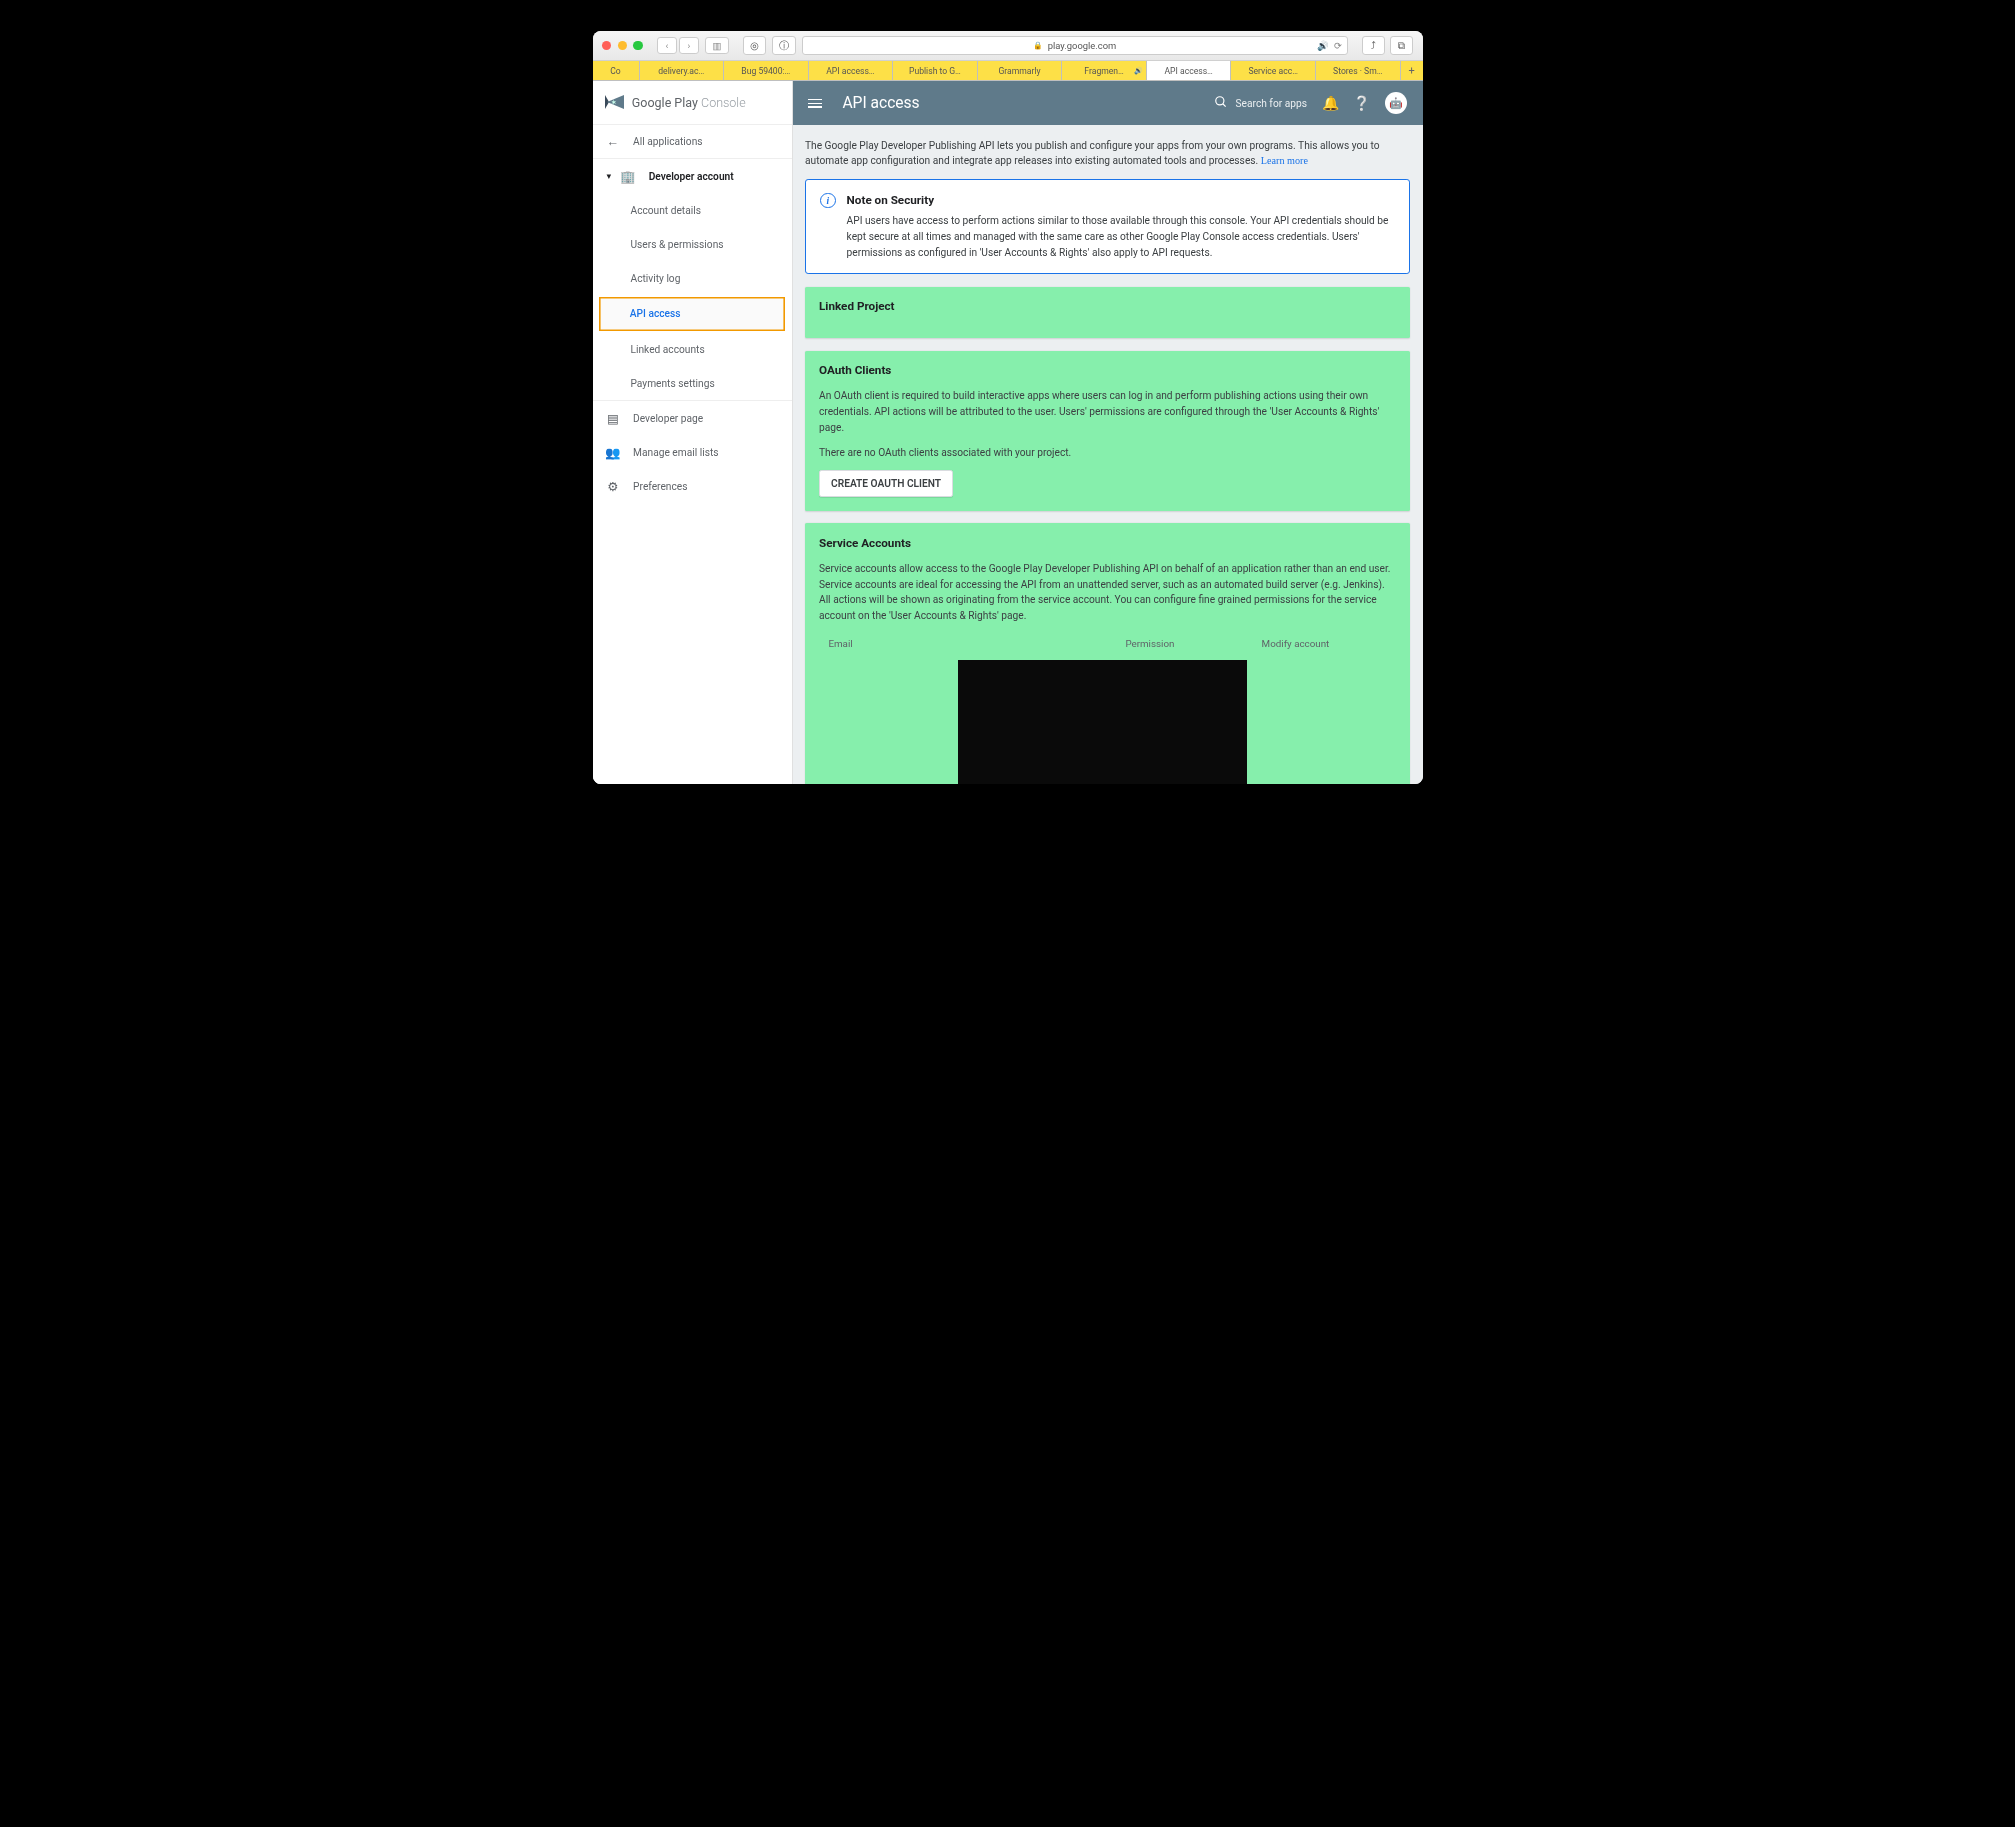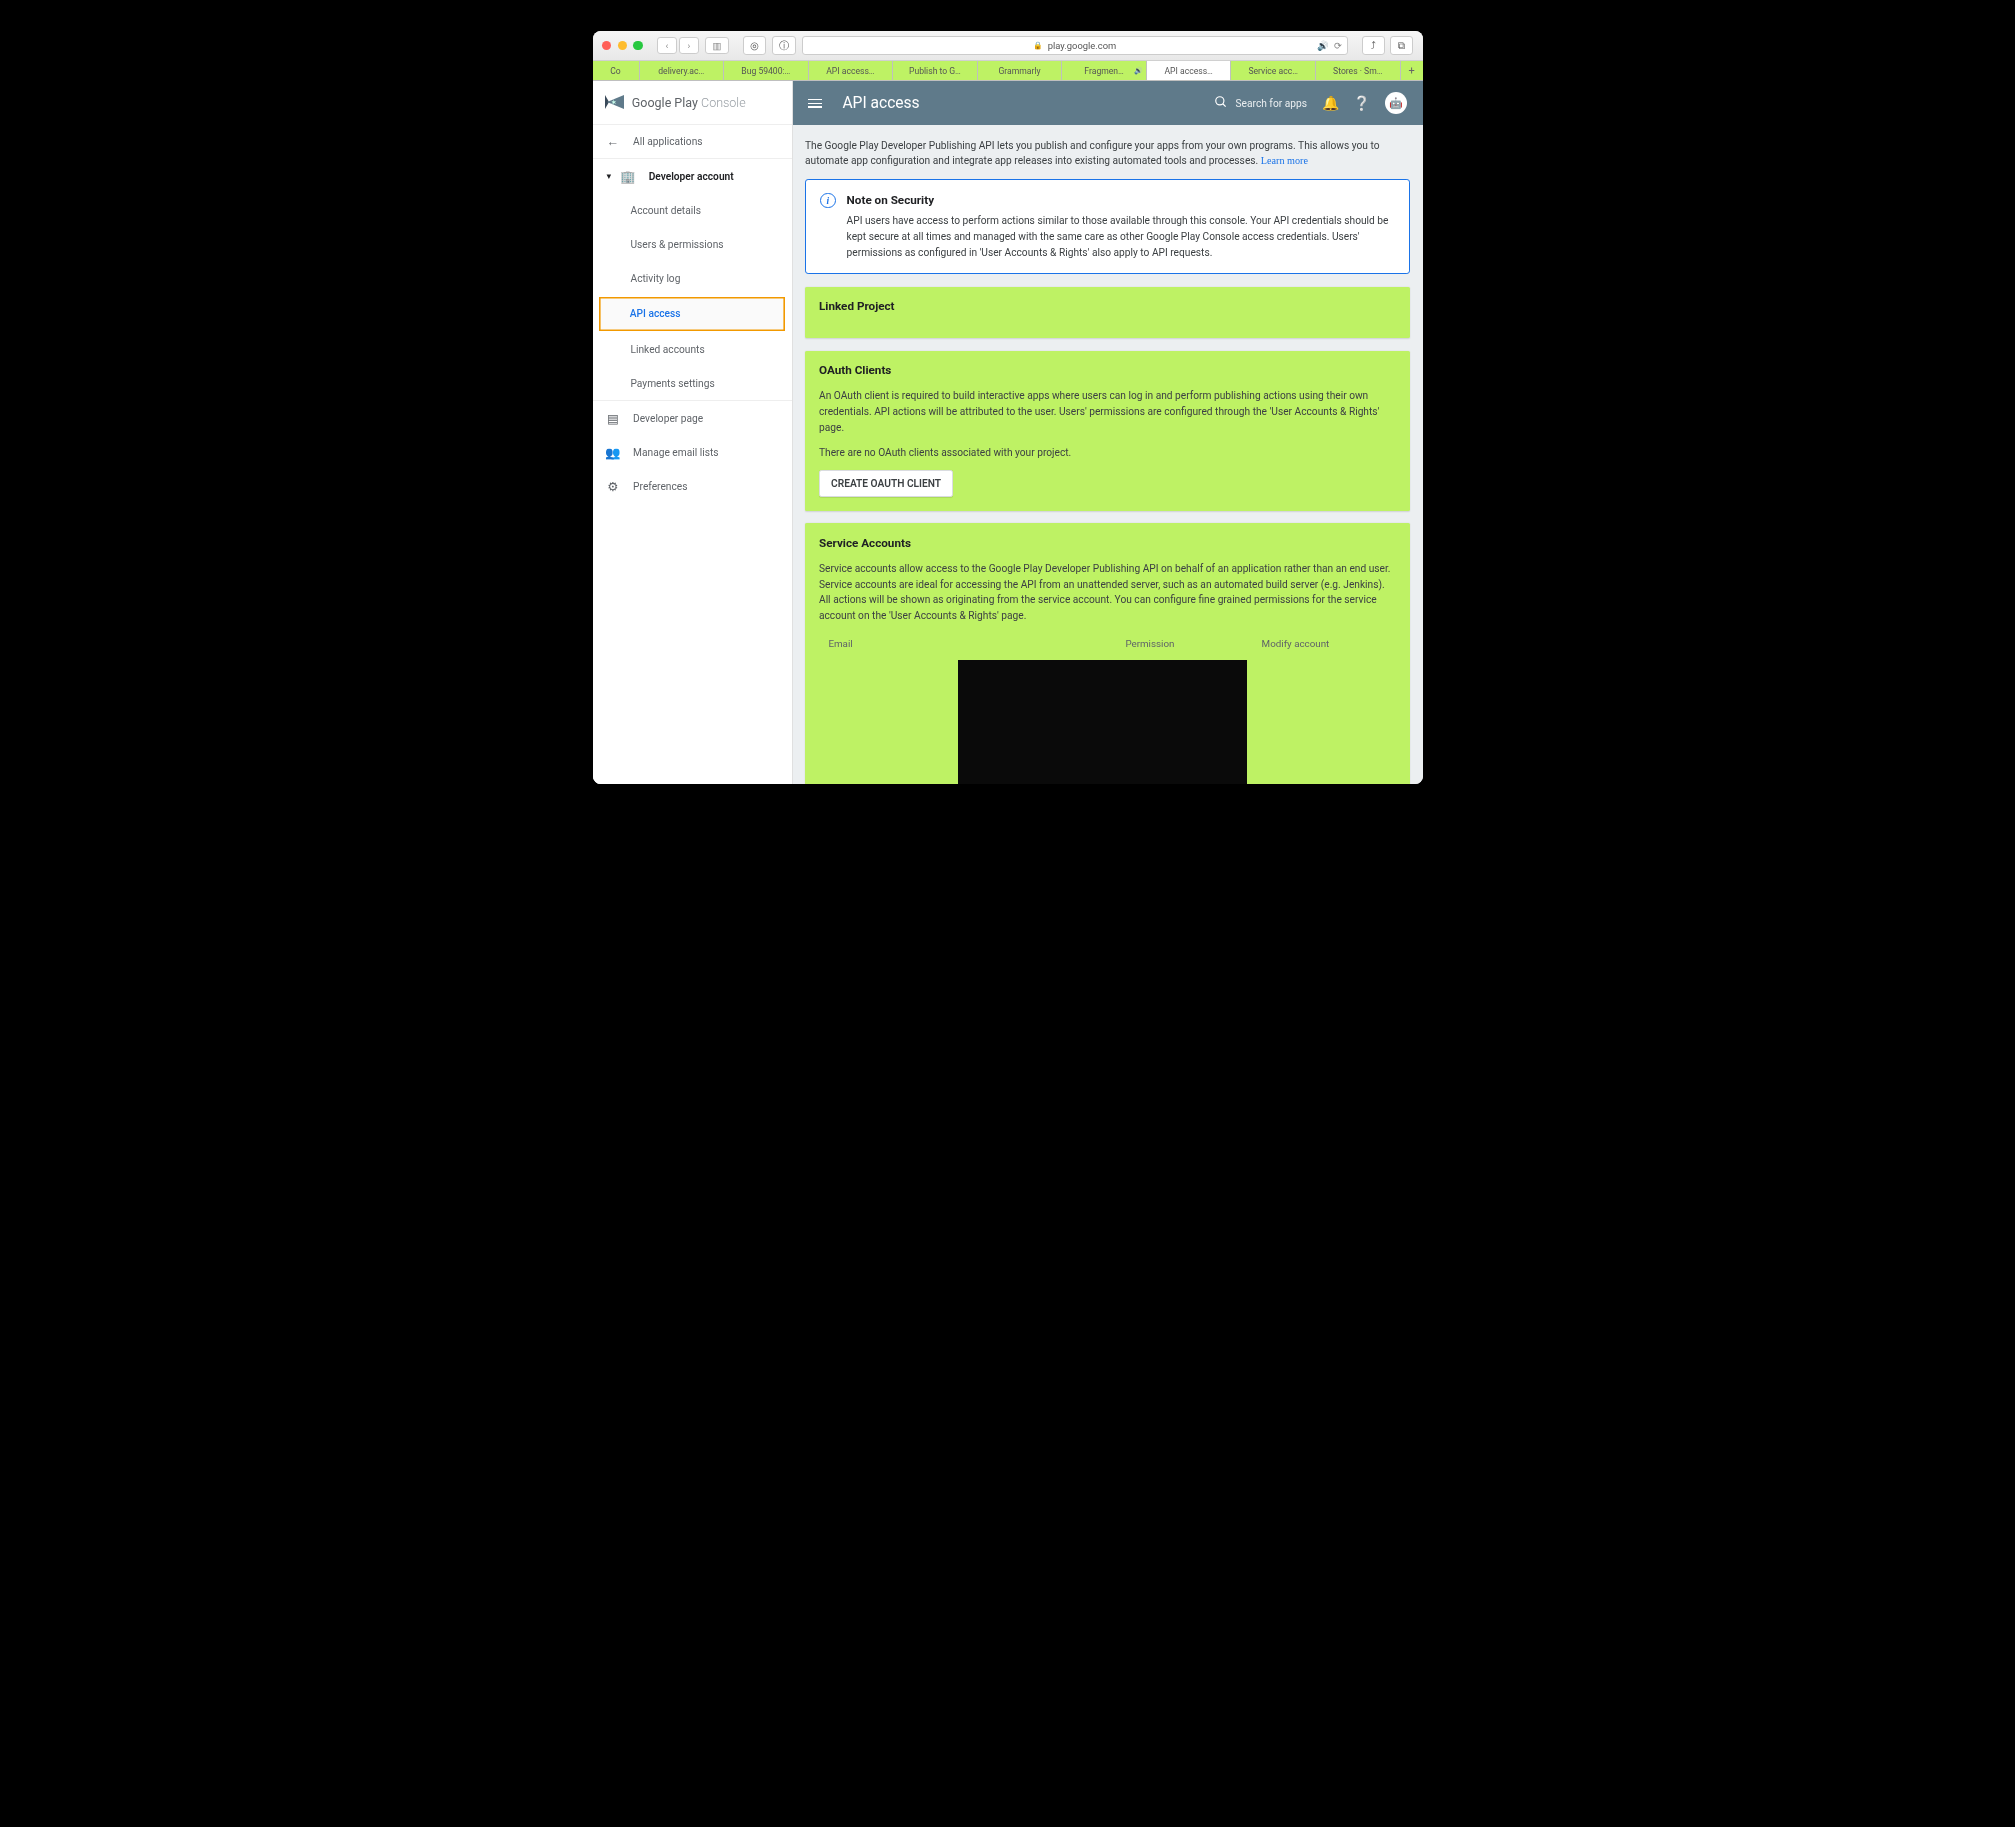--- a/index.html
+++ b/index.html
@@ -51,21 +51,21 @@
     .url-bar {
       flex:1; height: 19px; border:0.8px solid #ccc; background:#fff; border-radius:3.1px;
       display:flex; align-items:center; justify-content:center; font-size:9.4px;
       color:#555; gap:4.7px; position:relative;
     }
     .url-bar .lock { font-size: 7.8px; }
     .url-right { position:absolute; right:4.7px; display:flex; gap:4.7px; color:#888; font-size:9.4px;}
     .tb-right { display:flex; gap:4.7px; }
     
     .tabs-row {
-      height: 20.3px; background:#bef264; display:flex; border-bottom:0.8px solid #bfbfbf;
+      height: 20.3px; background:#fde047; display:flex; border-bottom:0.8px solid #bfbfbf;
       font-size: 8.6px;
     }
     .tab {
       flex:1; border-right:0.8px solid #bfbfbf; display:flex; align-items:center;
       justify-content:center; color:#555; padding:0 4.7px; overflow:hidden;
       white-space:nowrap; text-overflow:ellipsis; position:relative; min-width:0;
       cursor: default;
     }
     .tab.active { background:#fff; }
     .tab.first { flex: 0 0 47px; }
@@ -143,21 +143,21 @@
     }
     .notice-icon {
       width:15.6px;height:15.6px;border:1.6px solid #1a73e8;border-radius:50%;
       color:#1a73e8; font-size:9.4px; font-weight:700;
       display:flex;align-items:center;justify-content:center; flex:0 0 15.6px;
       font-family: Georgia, serif; font-style:italic;
     }
     .notice h3 { font-size:11.7px; color:#202124; margin-bottom:6.3px; font-weight:700;}
     .notice p { line-height:1.55;}
     .card {
-      background:#bef264; border-radius:1.6px; box-shadow: 0 0.8px 1.6px rgba(0,0,0,0.12);
+      background:#86efac; border-radius:1.6px; box-shadow: 0 0.8px 1.6px rgba(0,0,0,0.12);
       padding: 12.5px 14px 14px 14px; margin-bottom:12.5px;
     }
     .card h3 { font-size:11.7px; font-weight:700; color:#202124; margin-bottom:11px;}
     .card p { line-height:1.55; margin-bottom:9.4px;}
     .btn {
       display:inline-block; background:#fff; border:0.8px solid #dadce0;
       padding: 0 11px; height:26.6px; line-height:25px; font-size:10.2px;
       font-weight:600; color:#3c4043; text-transform:uppercase; border-radius:2.3px;
       box-shadow: 0 0.8px 0.8px rgba(0,0,0,0.1); font-family:inherit; cursor:default;
     }

